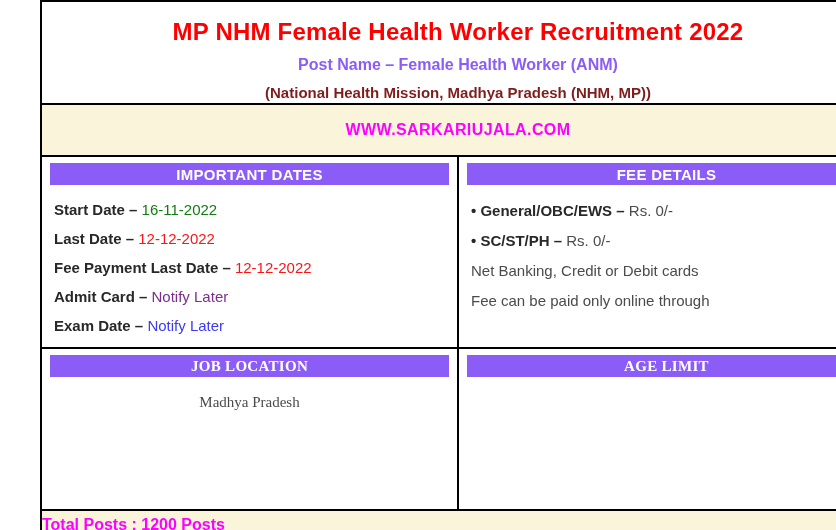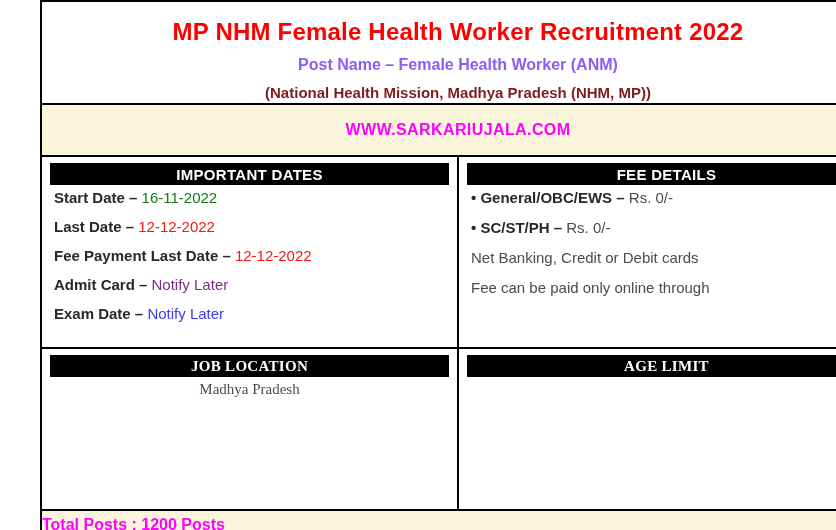--- a/index.html
+++ b/index.html
@@ -57,35 +57,35 @@
   
   .cols { display: flex; background: #fff; }
   .col { flex: 1 1 0; min-width: 0; }
   .col + .col { border-left: 2px solid #000; }
   .r3 { height: 192px; }
   .r4 { height: 162px; font-family: Liberation Serif, serif; }
 
   .bar {
     margin: 6px 8px 0 8px;
     height: 22px;
-    background: #000000;
+    background: #8b5cf6;
     color: #ffffff;
     font-size: 15px;
     font-weight: bold;
     letter-spacing: 0.3px;
     display: flex;
     align-items: center;
     justify-content: center;
   }
 
   .lines { padding: 4px 12px 0 12px; }
   .line {
     height: 29px;
     display: flex;
-    align-items: flex-start;
+    align-items: flex-end;
     font-size: 15px;
   }
   .r4 .line, .fee .line { height: 30px; }
   .line.centered { justify-content: center; }
 
   .lbl { font-weight: bold; color: #282828; white-space: pre; }
   .val { color: #4b4b4b; white-space: pre; }
 
   
   .total-row {

